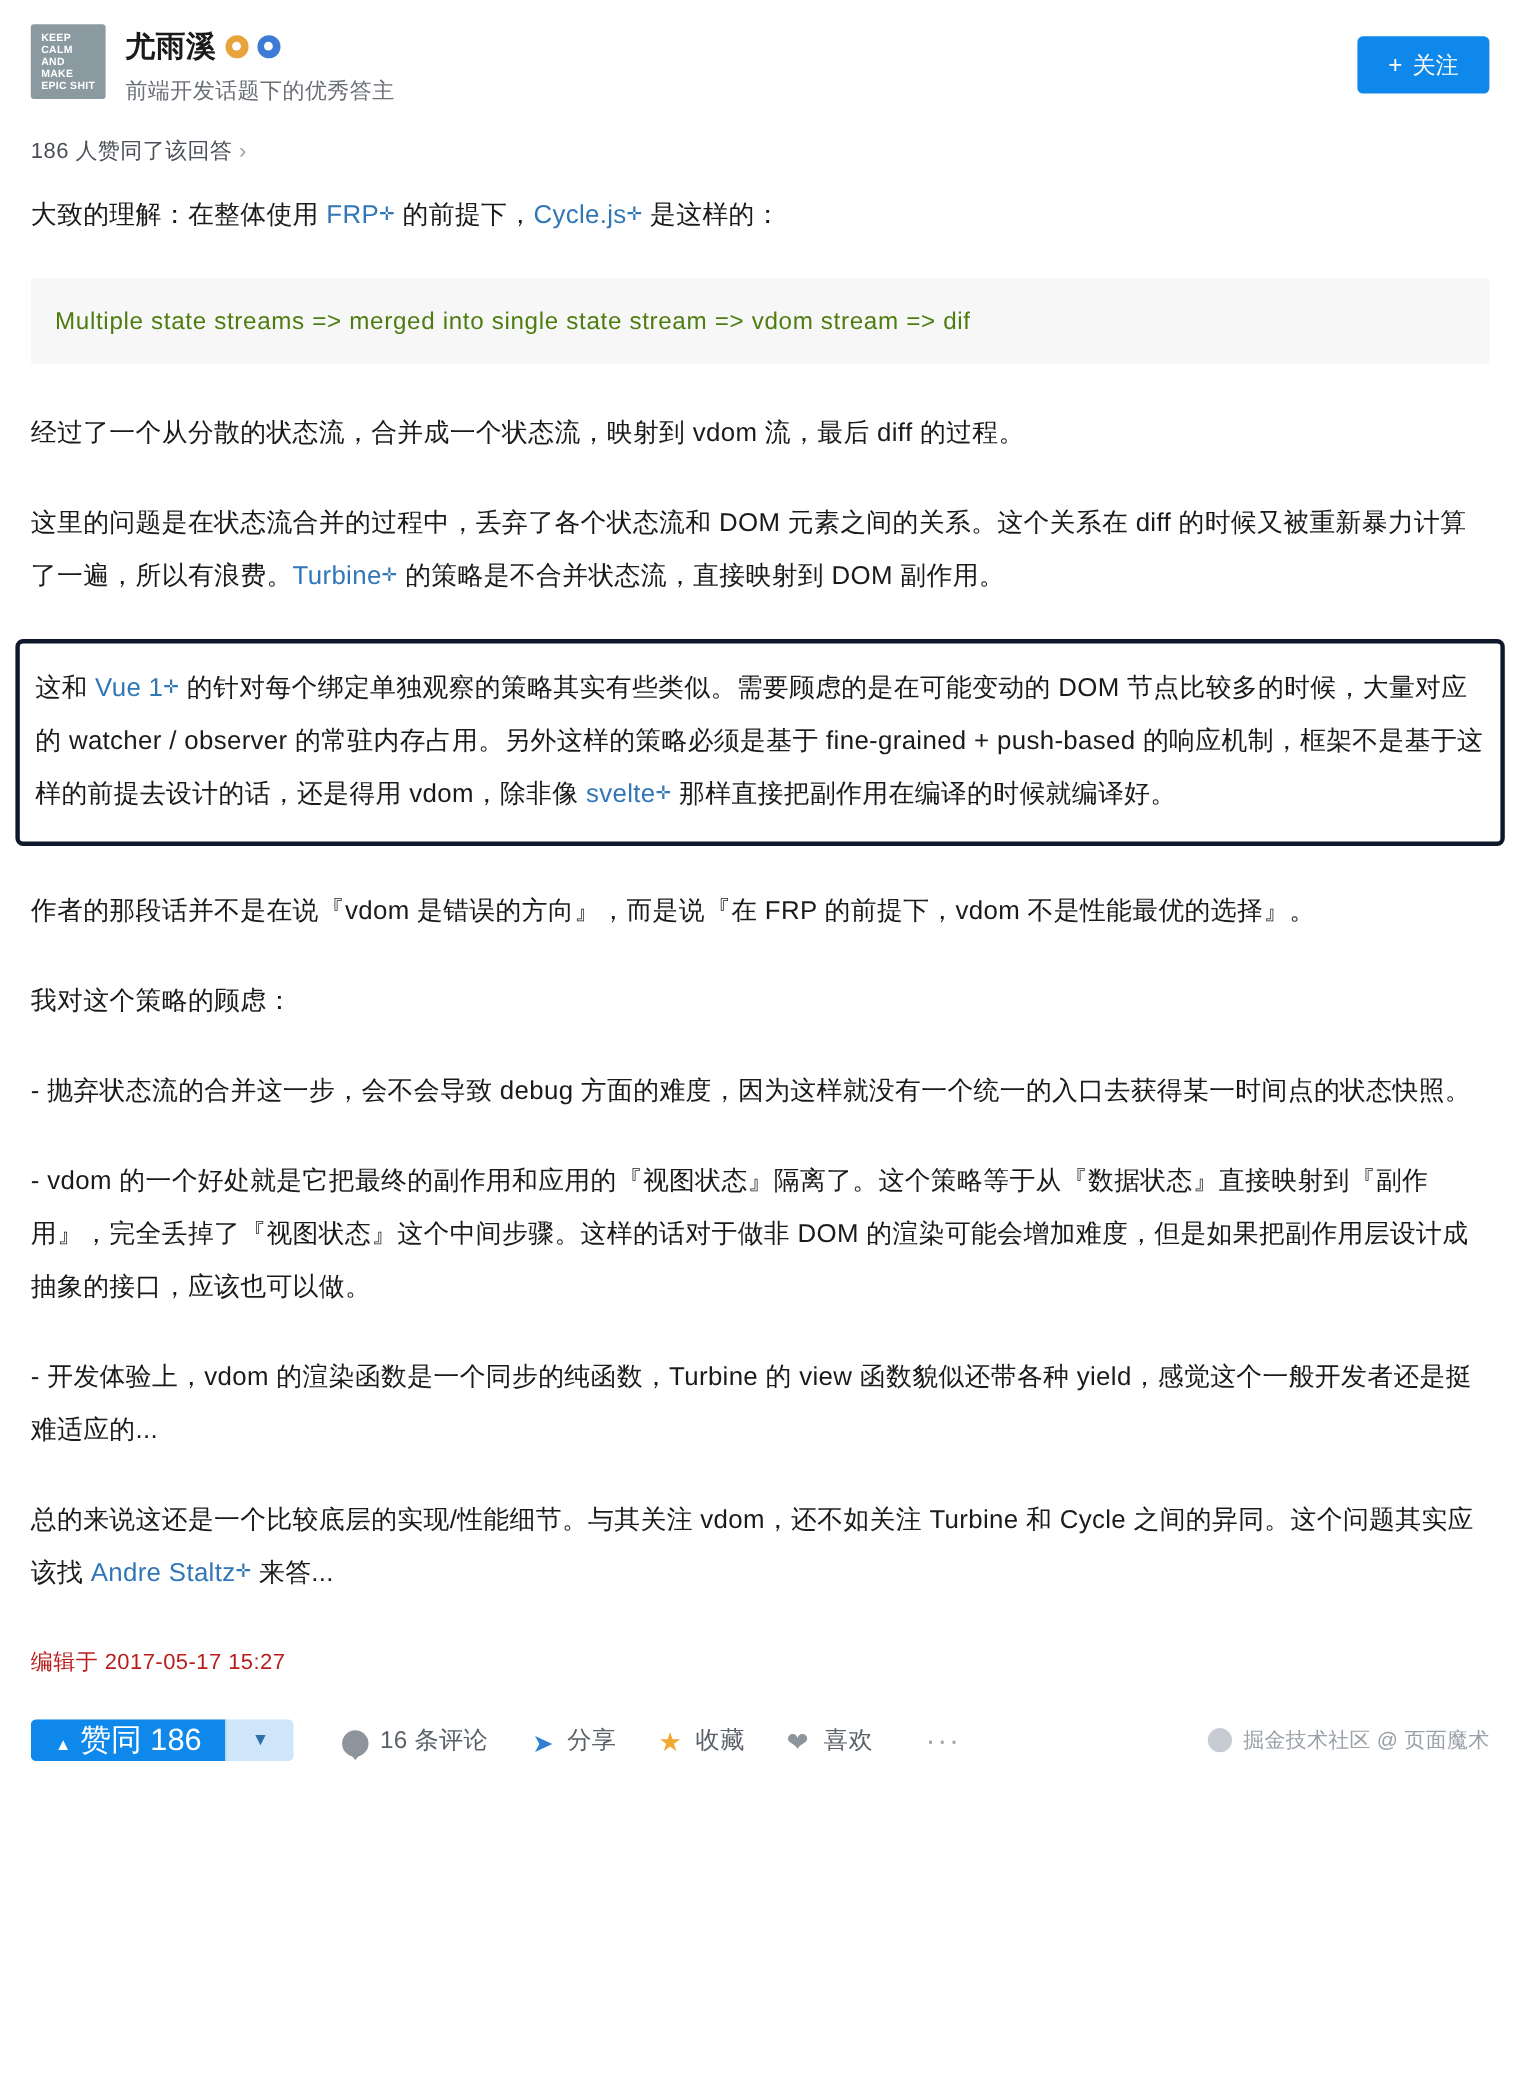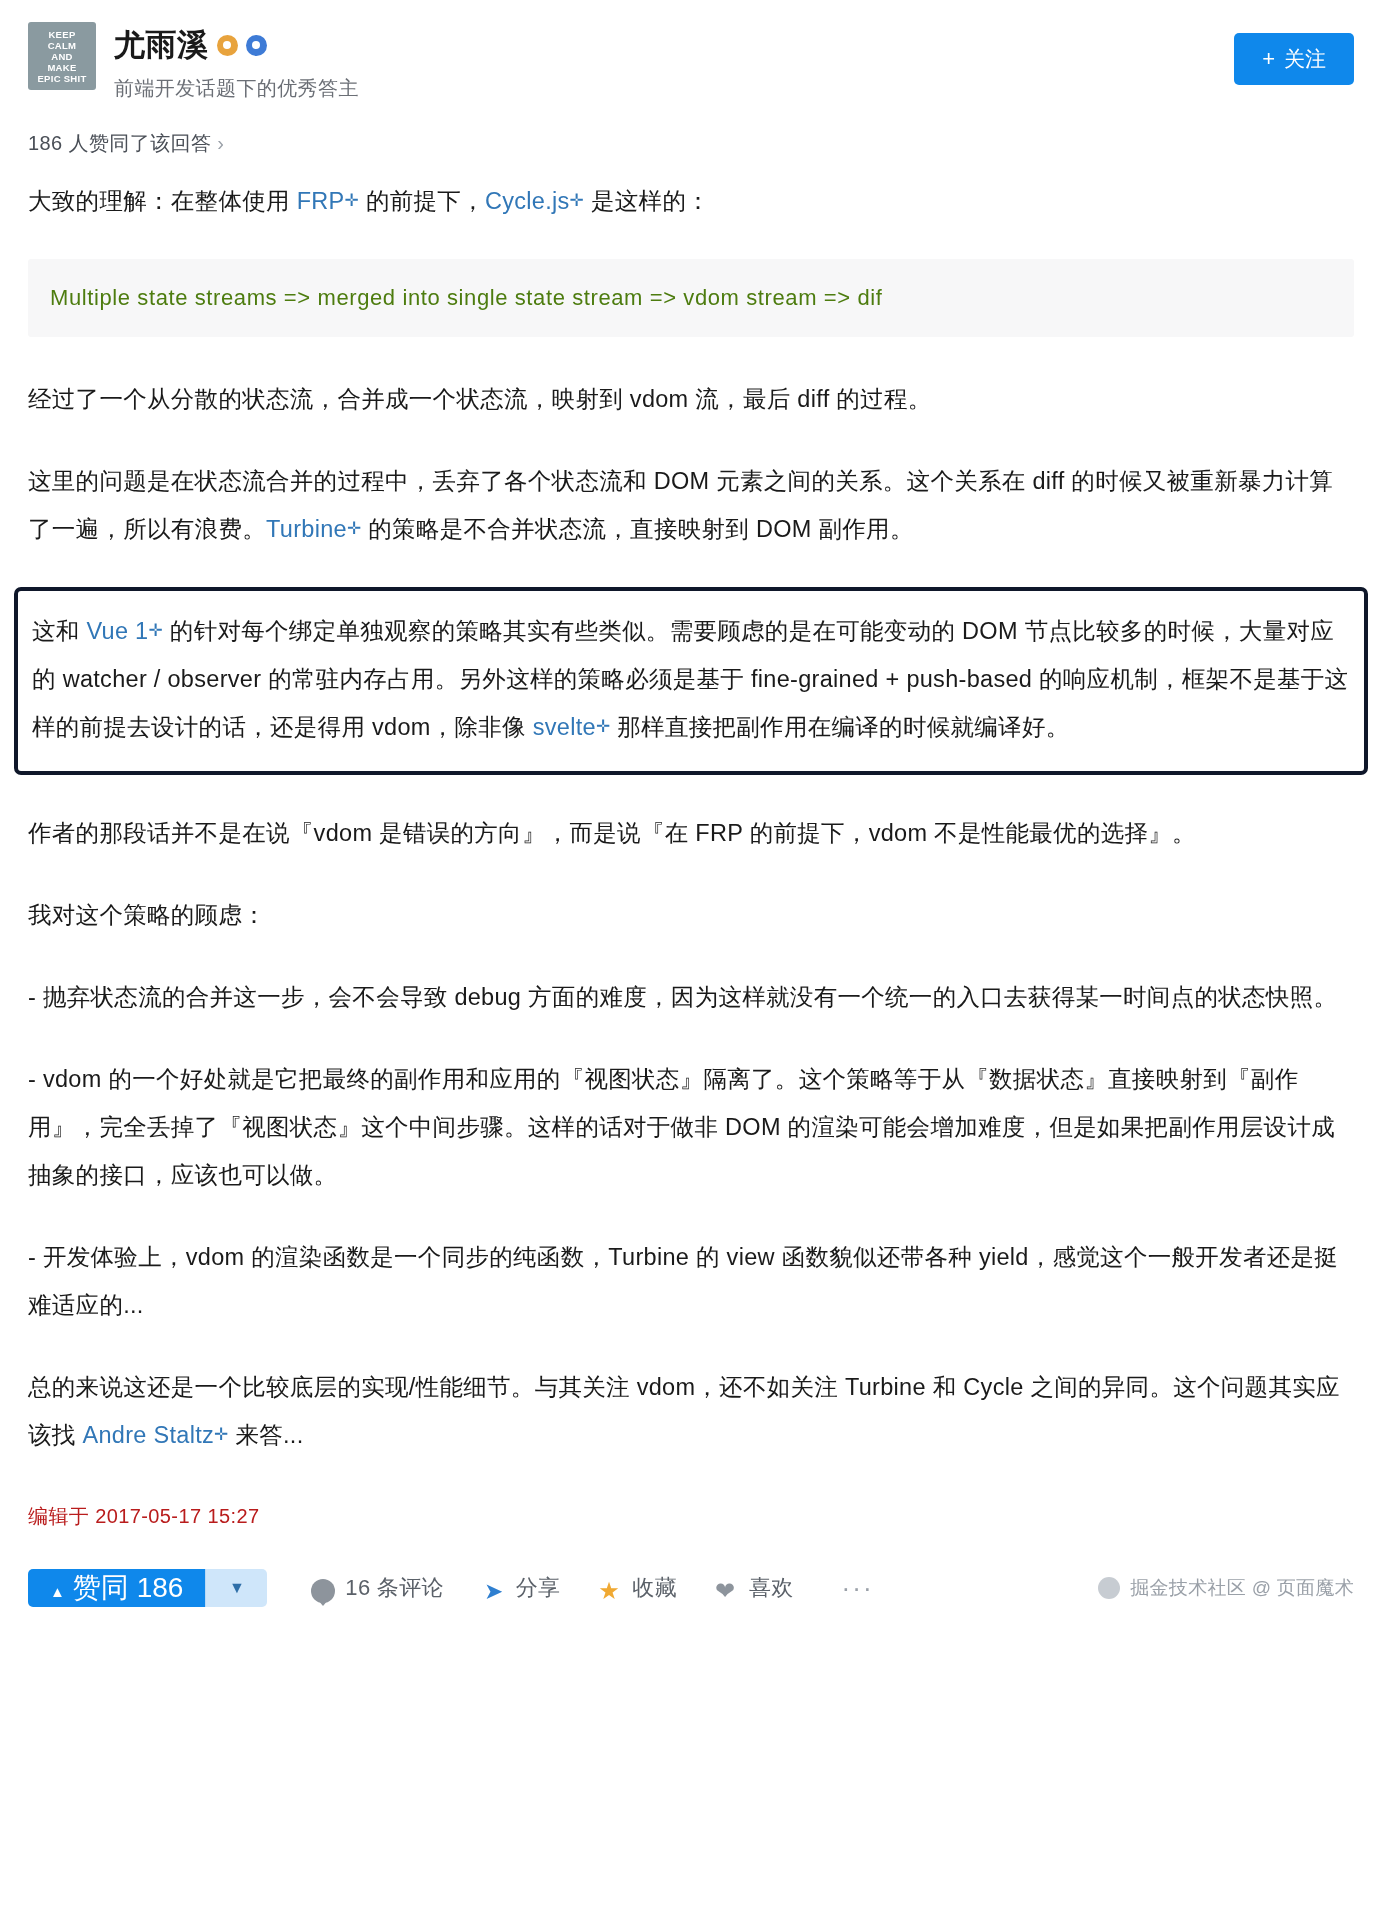--- a/index.html
+++ b/index.html
@@ -29,36 +29,35 @@
     flex: 0 0 68px;
     display: flex;
     align-items: center;
     justify-content: center;
     overflow: hidden;
   }
   .avatar-text {
     color: #fff;
     font-size: 9.5px;
     line-height: 11px;
-    text-align: center;
     font-weight: bold;
     letter-spacing: .3px;
     white-space: pre-line;
   }
   .author-meta {
     margin-left: 18px;
     padding-top: 2px;
   }
   .author-name-line {
     display: flex;
     align-items: center;
     gap: 8px;
   }
   .author-name {
-    font-size: 31px;
+    font-size: 27px;
     color: #1a1a1a;
     font-weight: 600;
     letter-spacing: .5px;
   }
   .badge-gold, .badge-blue {
     width: 21px; height: 21px;
     border-radius: 50%;
     display: inline-block;
     position: relative;
   }

